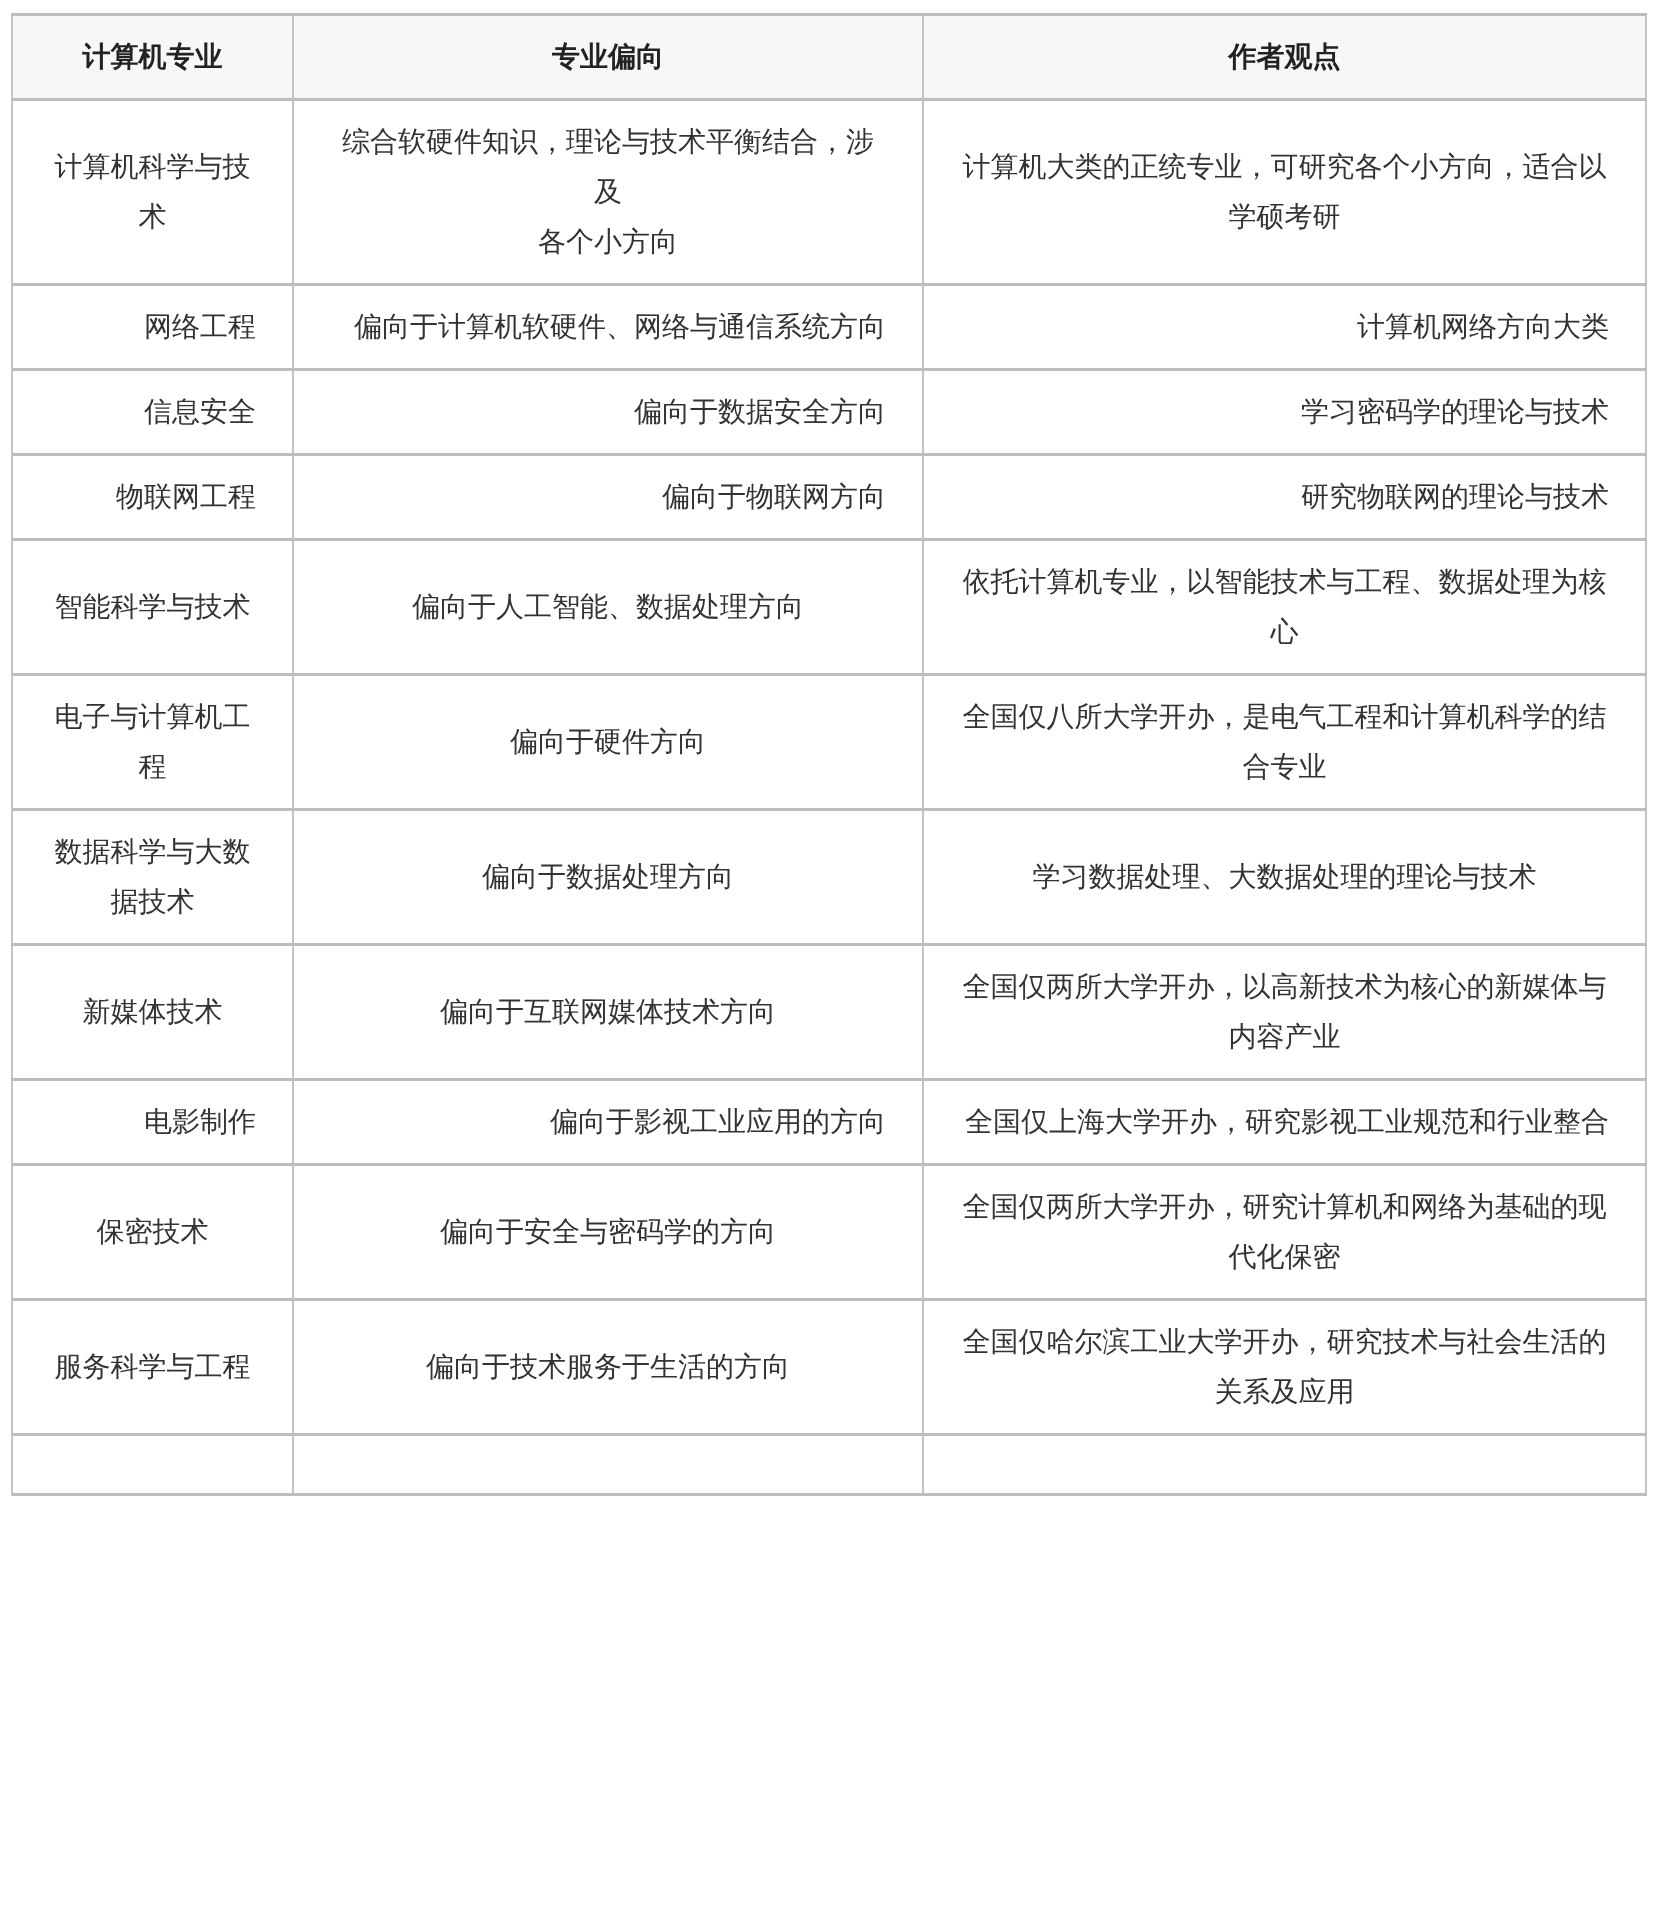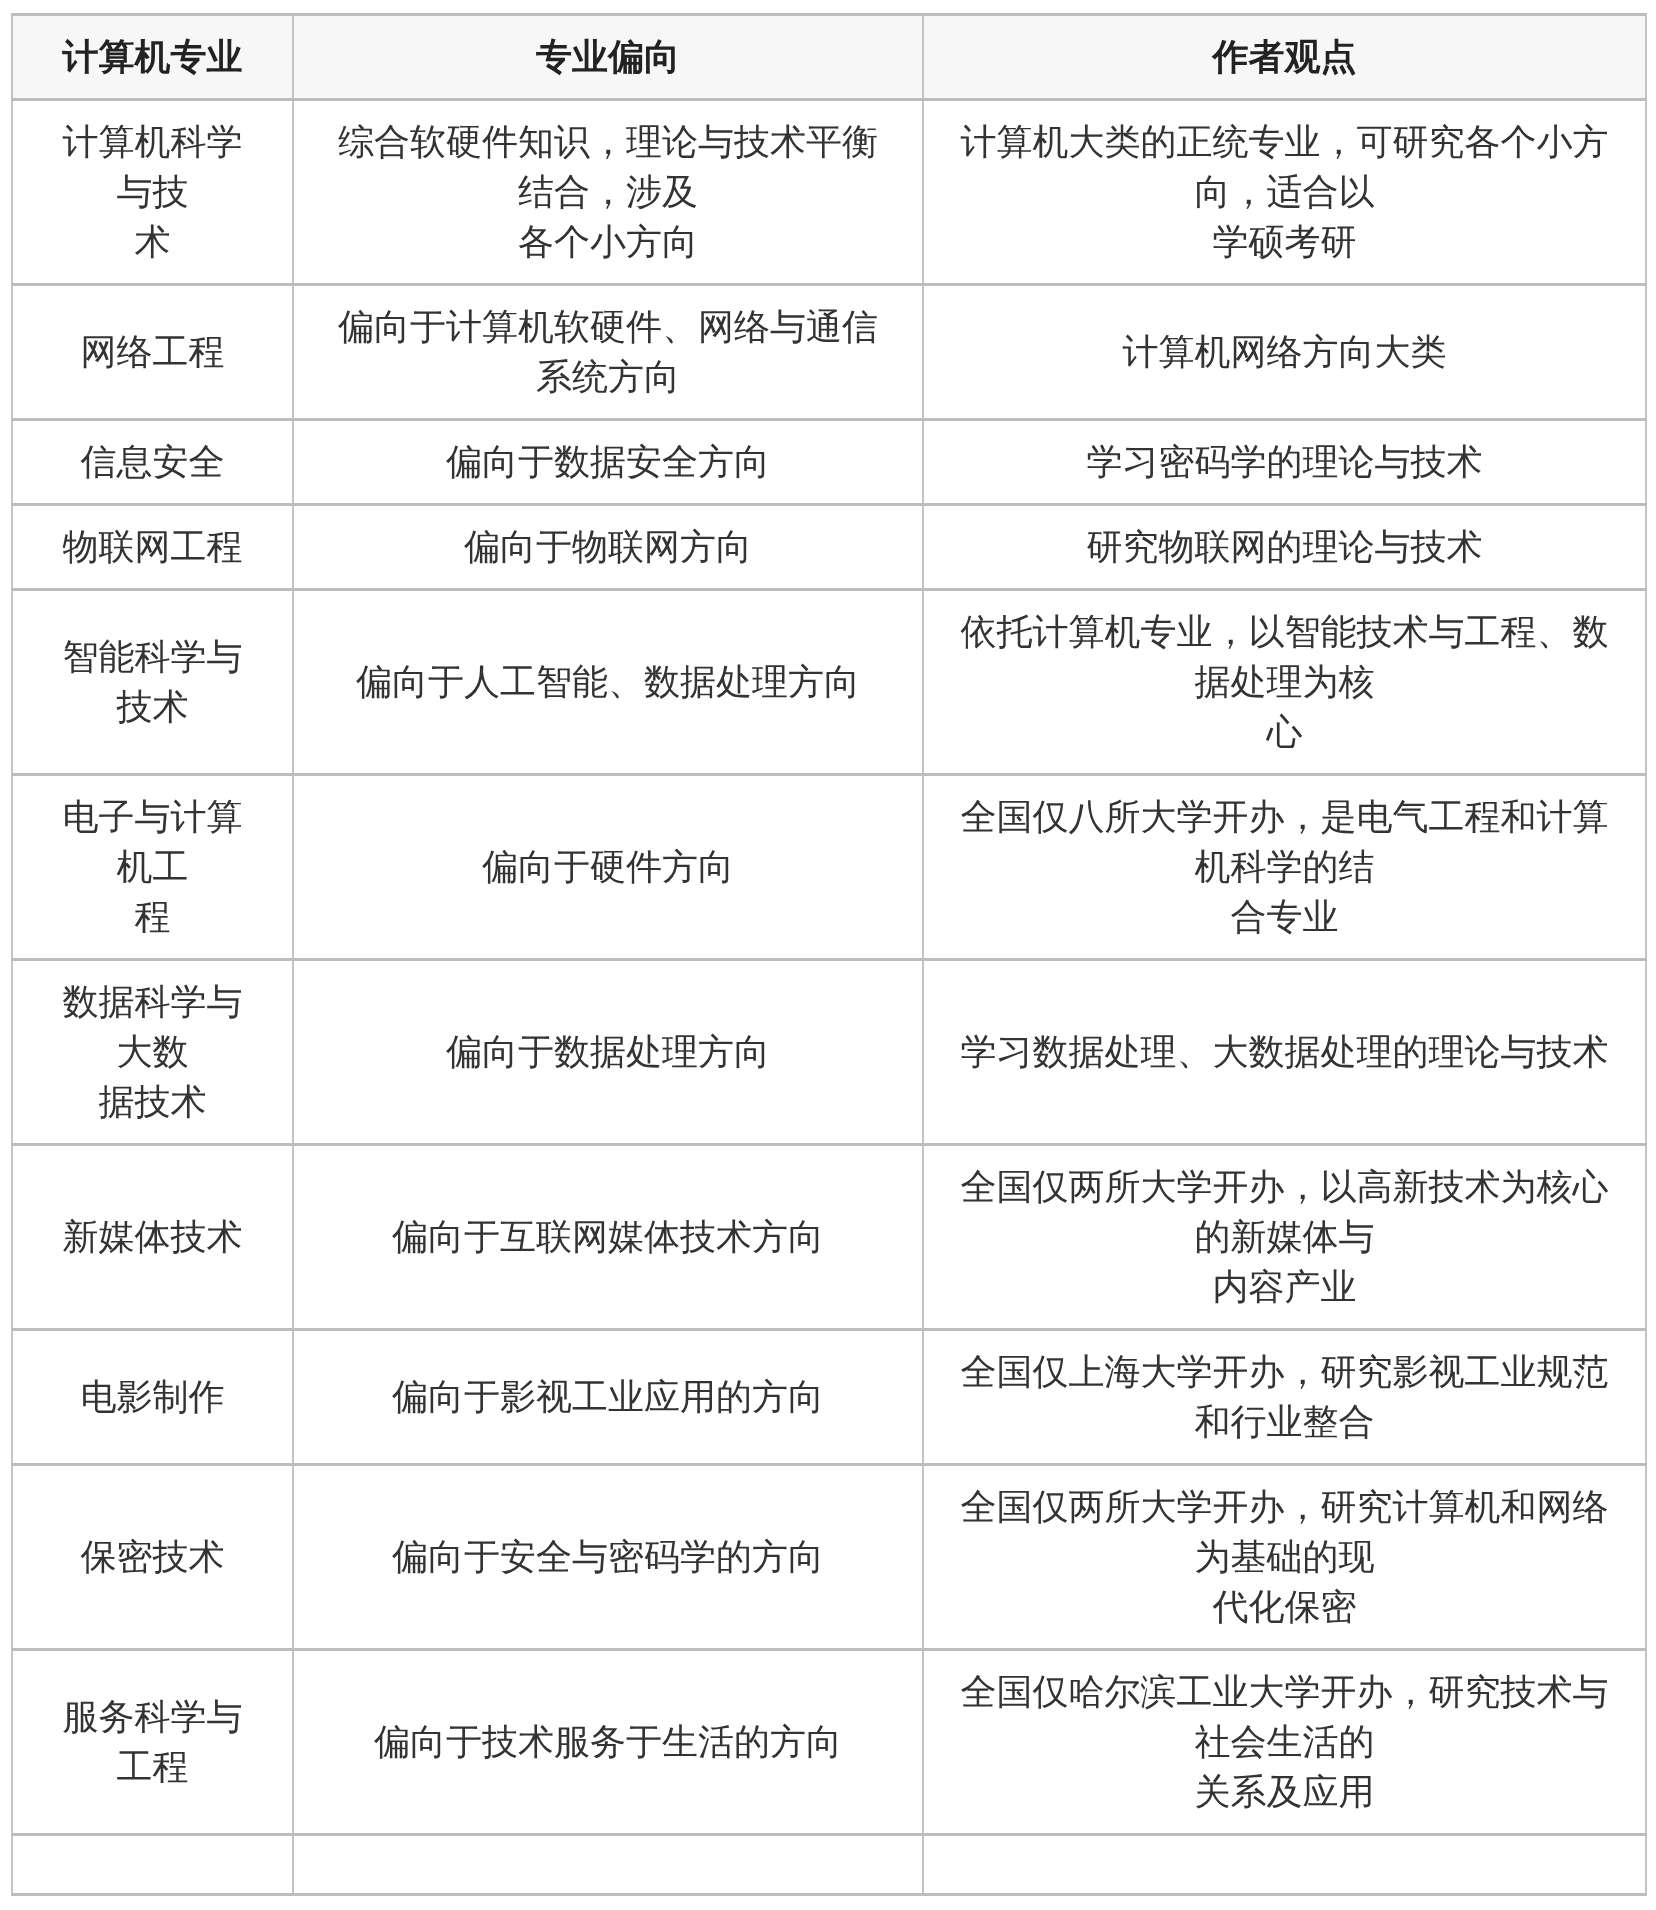--- a/index.html
+++ b/index.html
@@ -30,39 +30,39 @@
   table.majors col.c2 { width: 630px; }
   table.majors col.c3 { width: 723px; }
   table.majors th,
   table.majors td {
     border-left: 2px solid #c4c4c4;
     border-right: 2px solid #c4c4c4;
     border-top: 3px solid #bdbdbd;
     border-bottom: 3px solid #bdbdbd;
     text-align: center;
     vertical-align: middle;
-    font-size: 36px;
+    font-size: 28px;
     line-height: 50px;
     padding: 16px 36px;
     box-sizing: border-box;
     white-space: pre-line;
     word-break: break-all;
   }
   table.majors th {
     background: #f7f7f7;
     color: #222222;
     font-weight: bold;
     height: 84px;
   }
   table.majors td {
     background: #ffffff;
     color: #333333;
     font-weight: normal;
   }
-  table.majors tr.h1 td { height: 84px; }
+  table.majors tr.h1 td { height: 84px; text-align: right; }
   table.majors tr.h2 td { height: 134px; margin-top: 39px; }
   table.majors tr.partial td { height: 60px; }
 </style>
 </head>
 <body>
 
 <div class="table-wrap">
   <table class="majors">
     <colgroup>
       <col class="c1">

